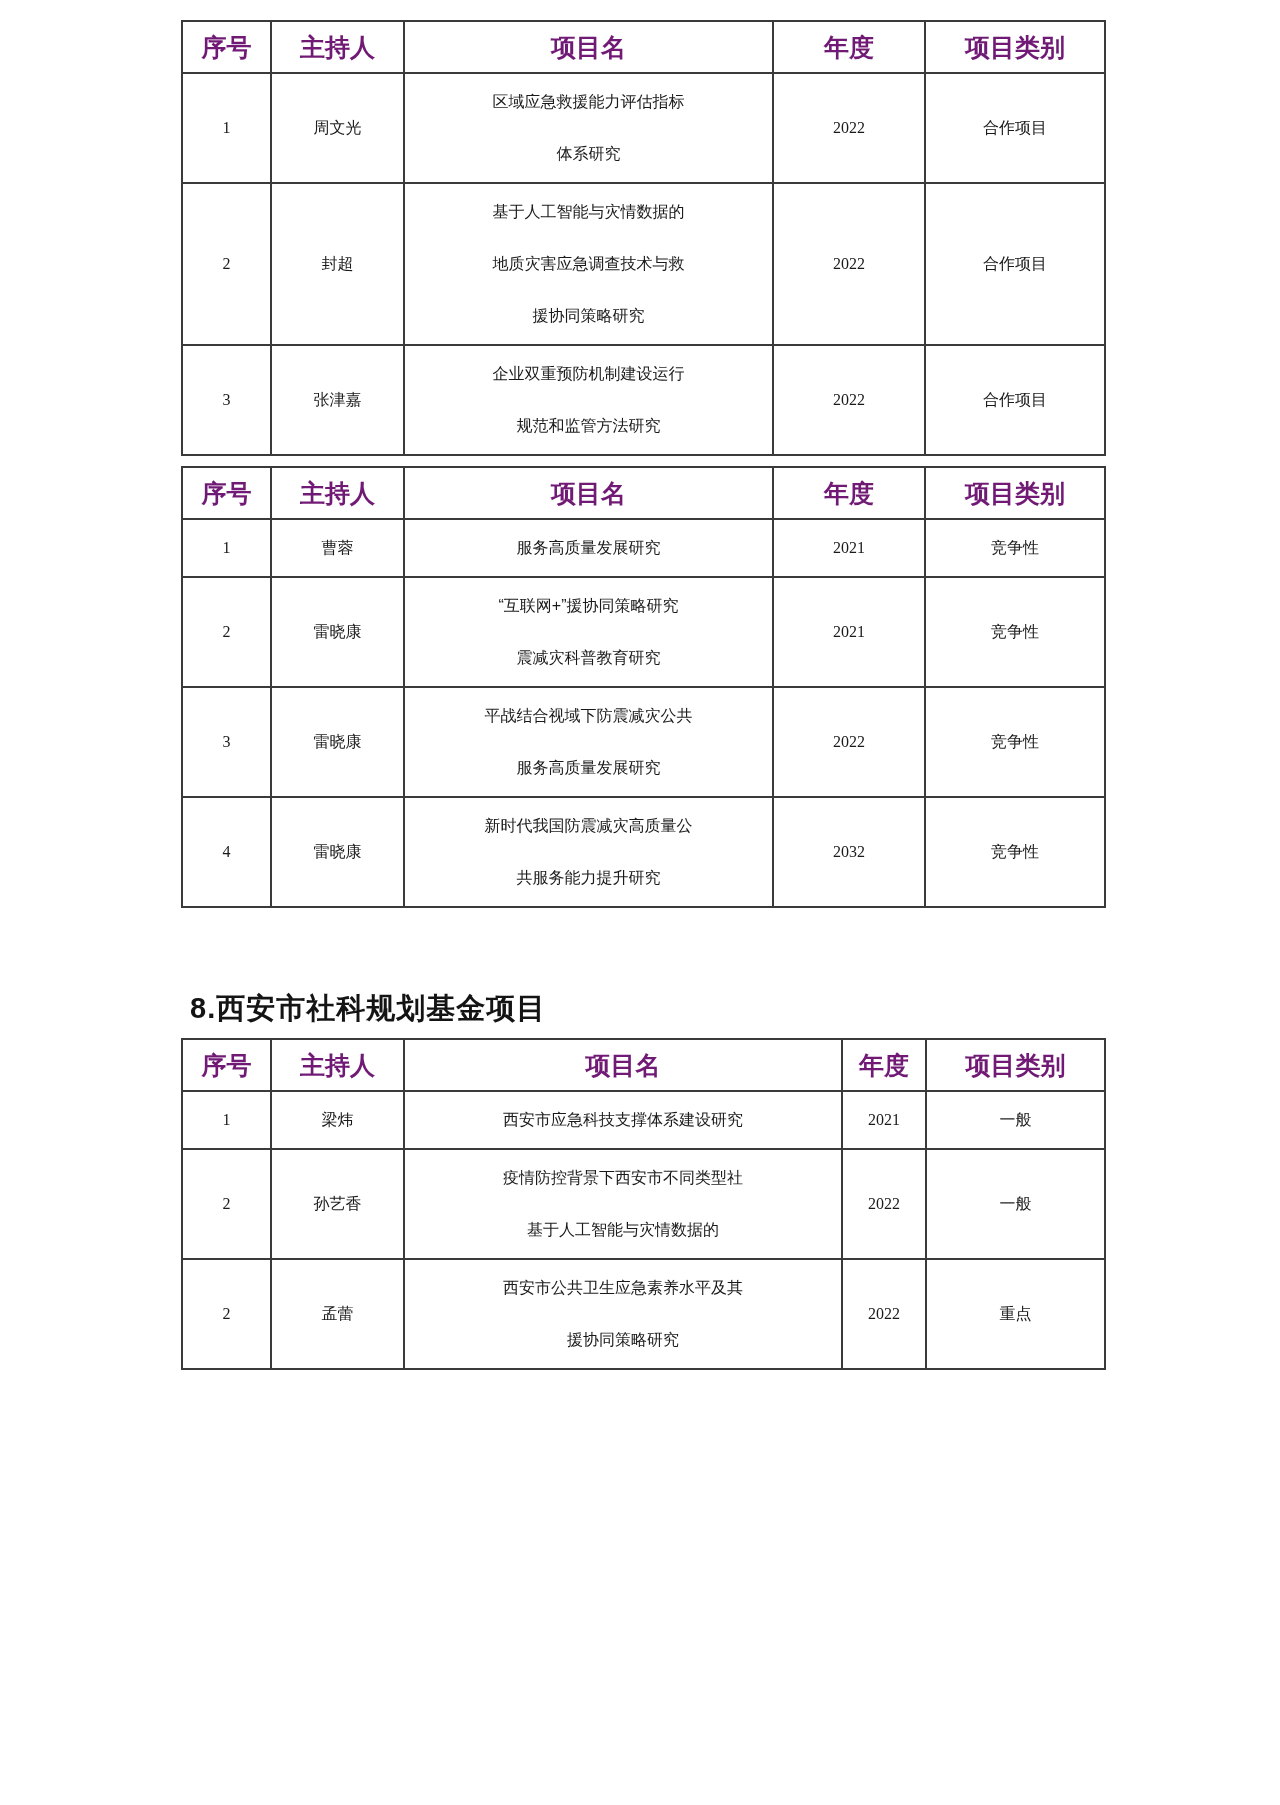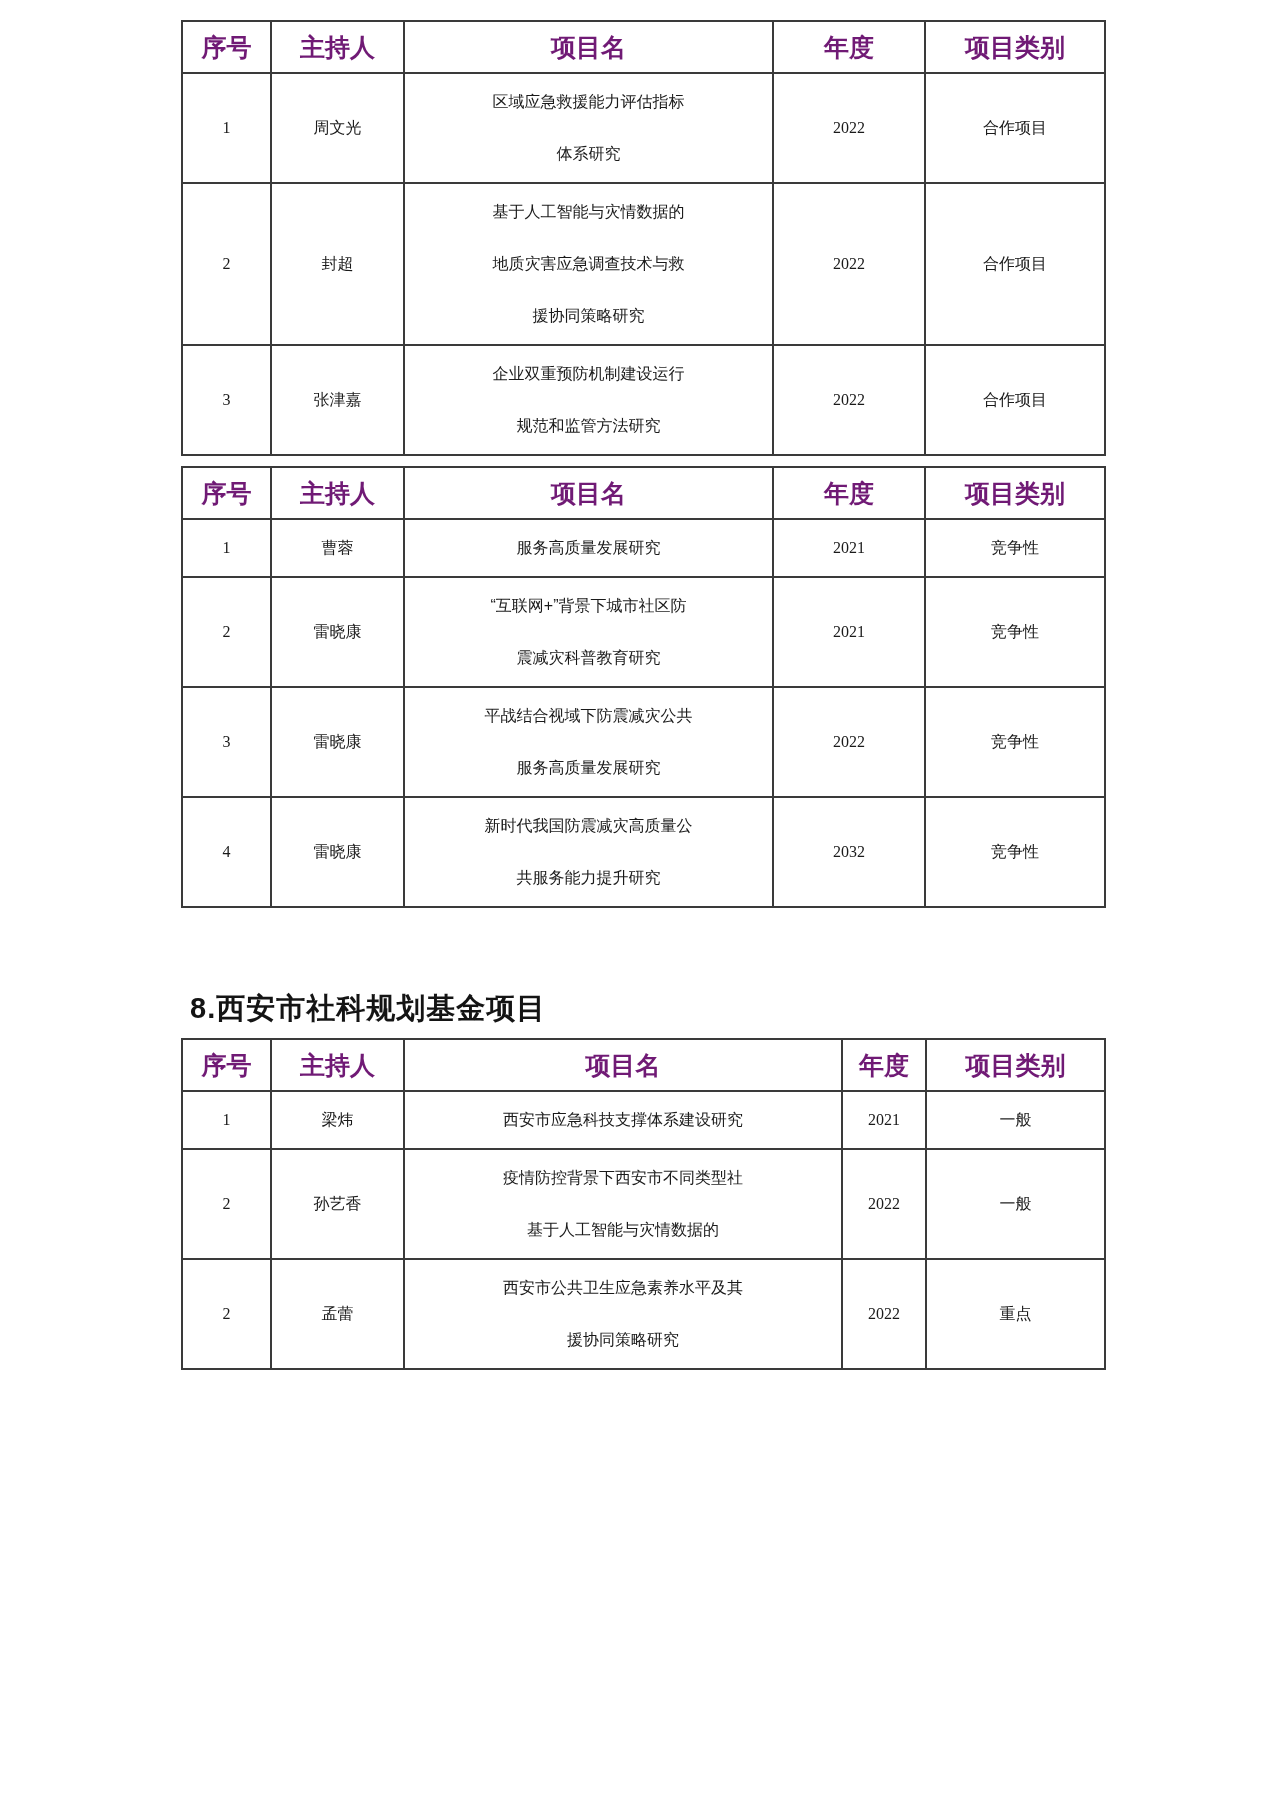--- a/index.html
+++ b/index.html
@@ -131,21 +131,21 @@
       <tr class="body-row">
         <td class="c-no">1</td>
         <td class="c-pi">曹蓉</td>
         <td class="c-project">服务高质量发展研究</td>
         <td class="c-year">2021</td>
         <td class="c-cat">竞争性</td>
       </tr>
       <tr class="body-row">
         <td class="c-no">2</td>
         <td class="c-pi">雷晓康</td>
-        <td class="c-project">“互联网+”背景下城市社区防
+        <td class="c-project">“互联网+”援协同策略研究
 震减灾科普教育研究</td>
         <td class="c-year">2021</td>
         <td class="c-cat">竞争性</td>
       </tr>
       <tr class="body-row">
         <td class="c-no">3</td>
         <td class="c-pi">雷晓康</td>
         <td class="c-project">平战结合视域下防震减灾公共
 服务高质量发展研究</td>
         <td class="c-year">2022</td>

